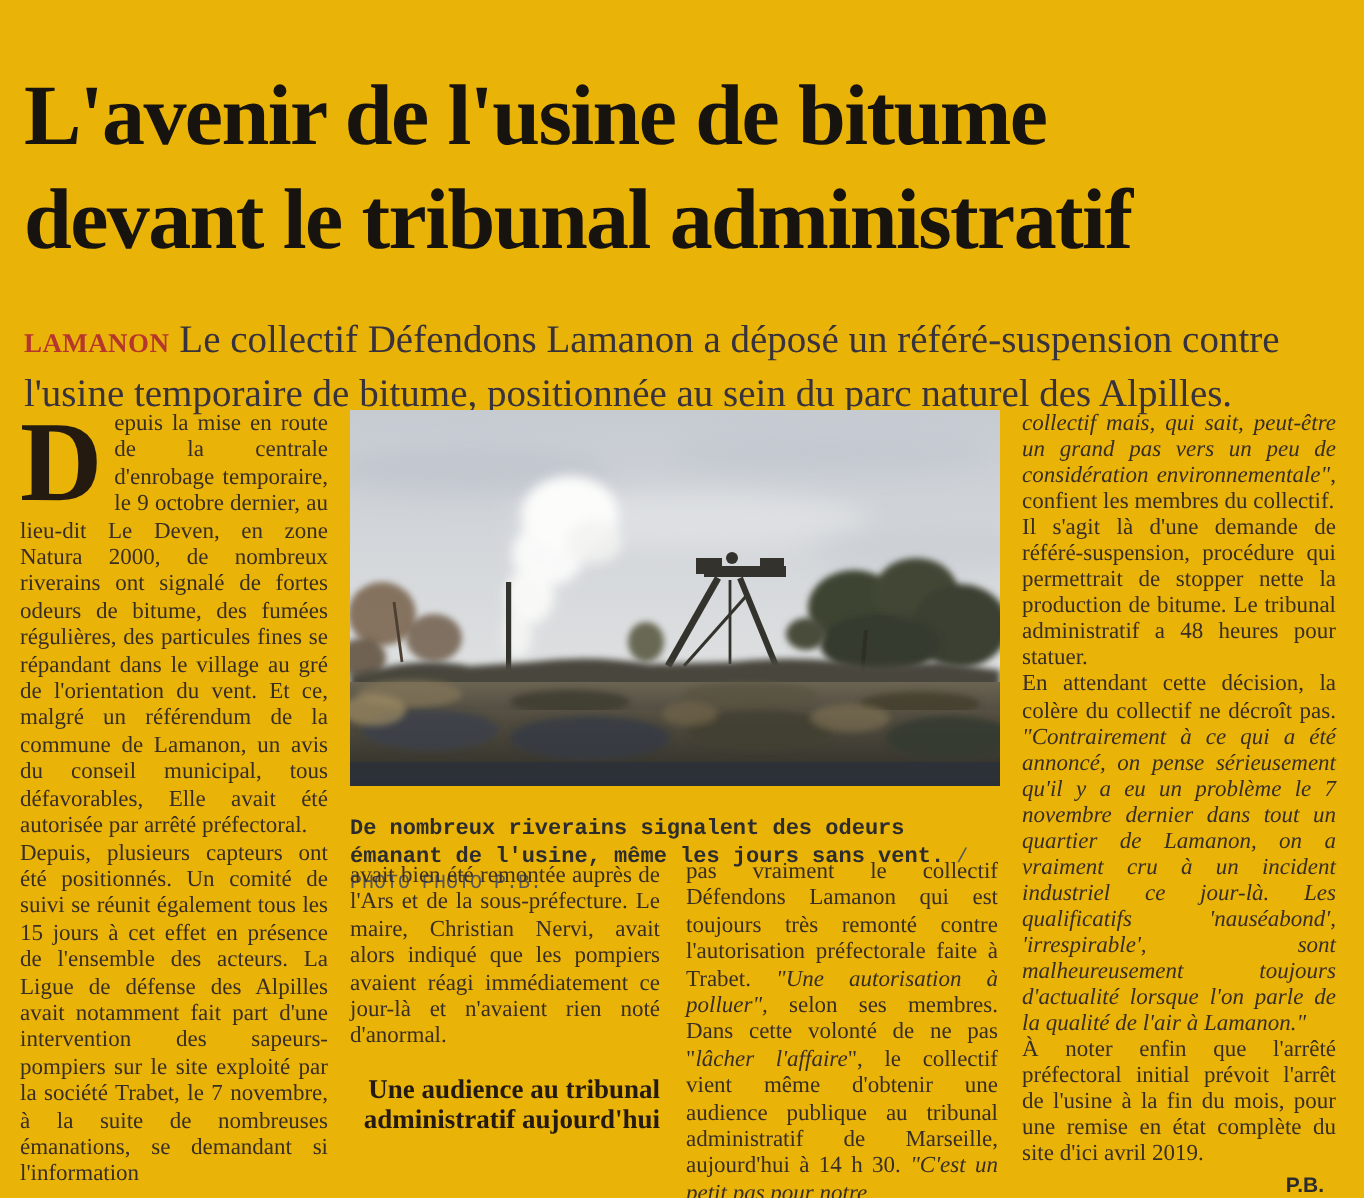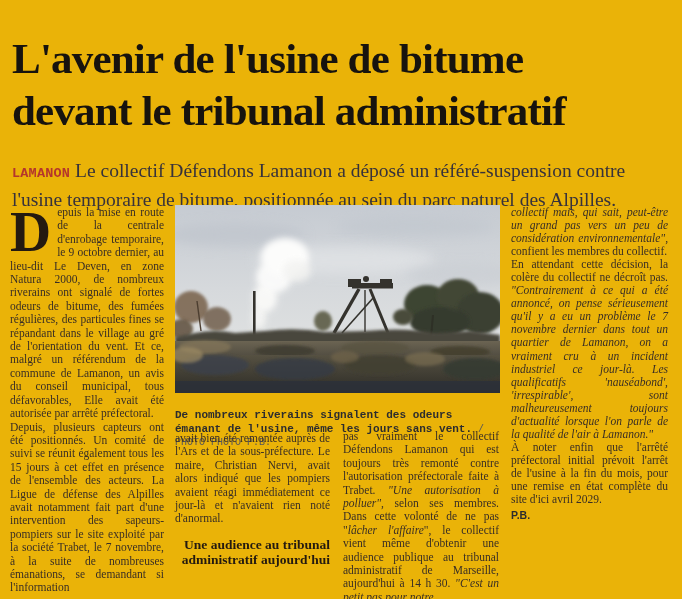--- a/index.html
+++ b/index.html
@@ -12,21 +12,21 @@
     position:absolute; left:12px; top:4px; width:666px;
     font-size:43px; line-height:52px; font-weight:bold;
     color:#17130e; letter-spacing:-0.8px; white-space:pre-line;
   }
   .standfirst {
     position:absolute; left:12px; top:138px; width:664px;
     font-size:19.5px; line-height:26px; color:#37323b;
   }
   .standfirst .lead-text { white-space:pre-line;margin-top:18px; }
   .kicker {
-    font-family:Liberation Mono, monospace; font-weight:bold;
+    font-family:Liberation Serif, serif; font-weight:bold;
     font-size:13.5px; color:#b5362c; letter-spacing:0.2px; margin-right:5px;
   }
   .photo-wrap { position:absolute; left:175px; top:205px; width:325px; height:188px; background:#cfd3d7; }
   .photo-wrap svg { display:block; }
   .caption {
     position:absolute; left:175px; top:398px; width:327px;
     font-family:Liberation Mono, monospace; font-weight:bold;
     font-size:11px; line-height:13.5px; color:#2c2c2e;
   }
   .caption .credit { font-weight:normal; color:#55555a; font-size:10px; }
@@ -38,21 +38,21 @@
   #col4 { left:511px; top:206px; width:157px; line-height:13.05px; }
   .dropcap {
     float:left; font-size:57px; line-height:45px; padding:3px 6px 0 0;
     color:#241a10; font-weight:bold;
   }
   .subhead {
     font-weight:bold; font-size:13.5px; line-height:15.5px; color:#241a10;
     margin-top:11px !important; text-align:right; -webkit-hyphens:none; hyphens:none;
   }
   .byline {
-    text-align:left; font-family:"Liberation Sans", sans-serif; font-weight:bold;
+    text-align:right; font-family:"Liberation Sans", sans-serif; font-weight:bold;
     font-size:10.5px; color:#2c2c2e; margin-top:3px !important; padding-right:6px;
   }
 </style>
 </head>
 <body>
 
 <div id="page">
 
   <h1 class="headline">L'avenir de l'usine de bitume
 devant le tribunal administratif</h1>
@@ -167,18 +167,19 @@
     <p>avait bien été remontée auprès de l'Ars et de la sous-préfecture. Le maire, Christian Nervi, avait alors indiqué que les pompiers avaient réagi immédiatement ce jour-là et n'avaient rien noté d'anormal.</p>
     <p class="subhead">Une audience au tribunal administratif aujourd'hui</p>
   </div>
 
   <div class="col" id="col3">
     <p><span>pas vraiment le collectif Défendons Lamanon qui est toujours très remonté contre l'autorisation préfectorale faite à Trabet. </span><span style="font-style: italic;">"Une autorisation à polluer",</span><span> selon ses membres. Dans cette volonté de ne pas "</span><span style="font-style: italic;">lâcher l'affaire</span><span>", le collectif vient même d'obtenir une audience publique au tribunal administratif de Marseille, aujourd'hui à 14 h 30. </span><span style="font-style: italic;">"C'est un petit pas pour notre</span></p>
   </div>
 
   <div class="col" id="col4">
     <p><span style="font-style: italic;">collectif mais, qui sait, peut-être un grand pas vers un peu de considération environnementale"</span><span>, confient les membres du collectif.</span></p>
+    <p>Il s'agit là d'une demande de référé-suspension, procédure qui permettrait de stopper nette la production de bitume. Le tribunal administratif a 48 heures pour statuer.</p>
     <p><span>En attendant cette décision, la colère du collectif ne décroît pas. </span><span style="font-style: italic;">"Contrairement à ce qui a été annoncé, on pense sérieusement qu'il y a eu un problème le 7 novembre dernier dans tout un quartier de Lamanon, on a vraiment cru à un incident industriel ce jour-là. Les qualificatifs 'nauséabond', 'irrespirable', sont malheureusement toujours d'actualité lorsque l'on parle de la qualité de l'air à Lamanon."</span></p>
-    <p>À noter enfin que l'arrêté préfectoral initial prévoit l'arrêt de l'usine à la fin du mois, pour une remise en état complète du site d'ici avril 2029.</p>
+    <p>À noter enfin que l'arrêté préfectoral initial prévoit l'arrêt de l'usine à la fin du mois, pour une remise en état complète du site d'ici avril 2019.</p>
     <p class="byline">P.B.</p>
   </div>
 
 </div>
 
 </body></html>

